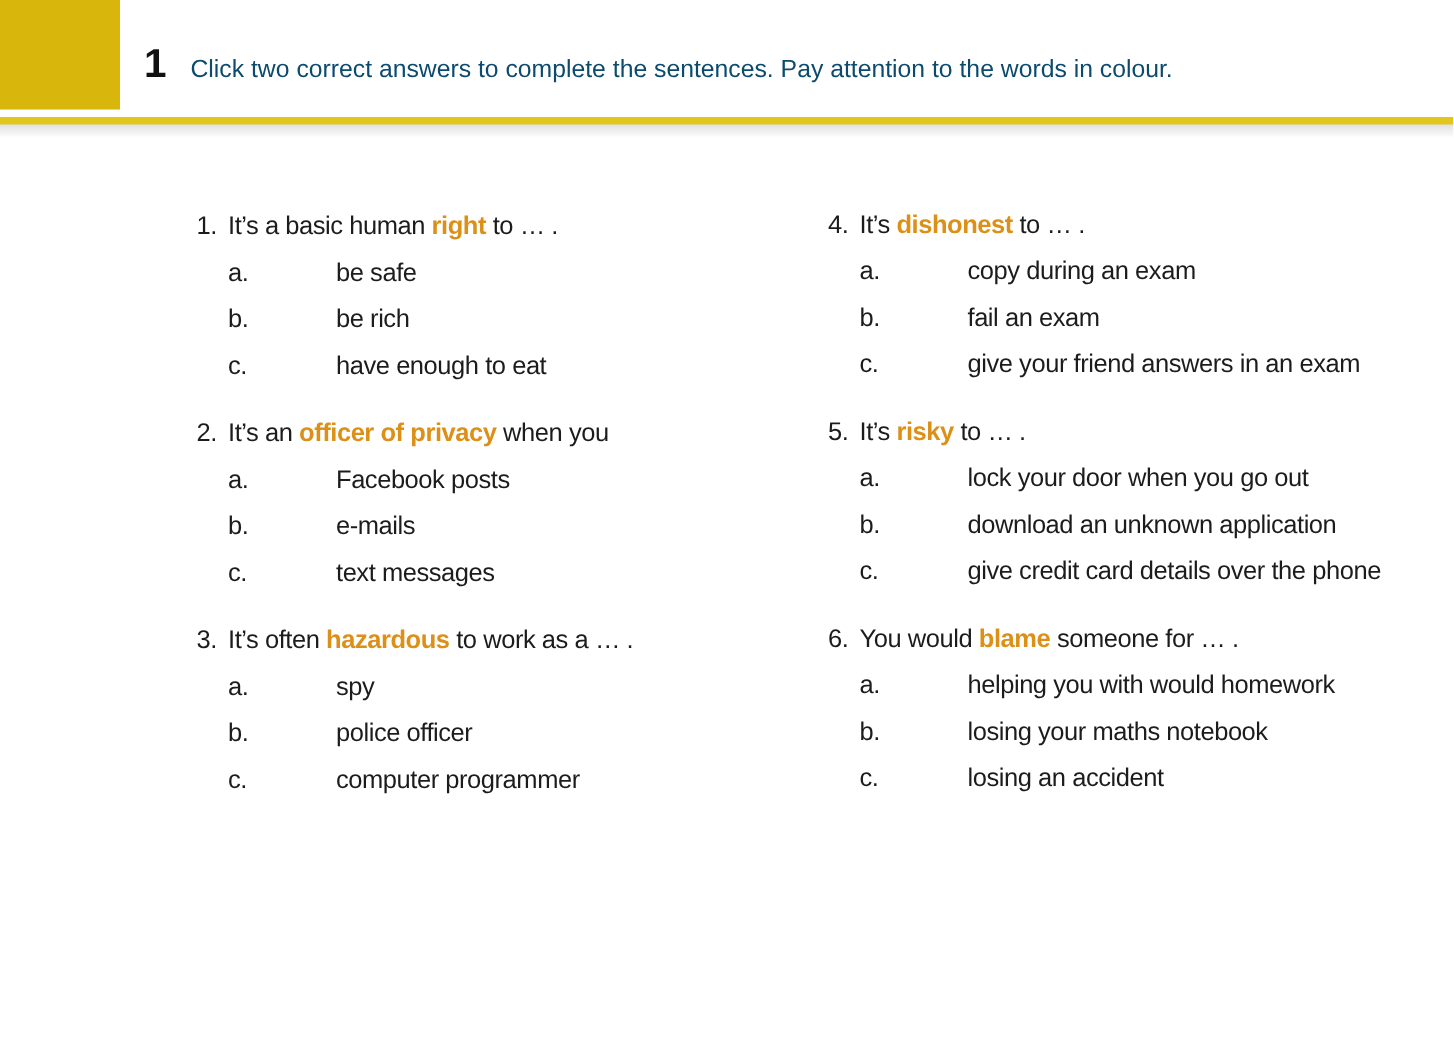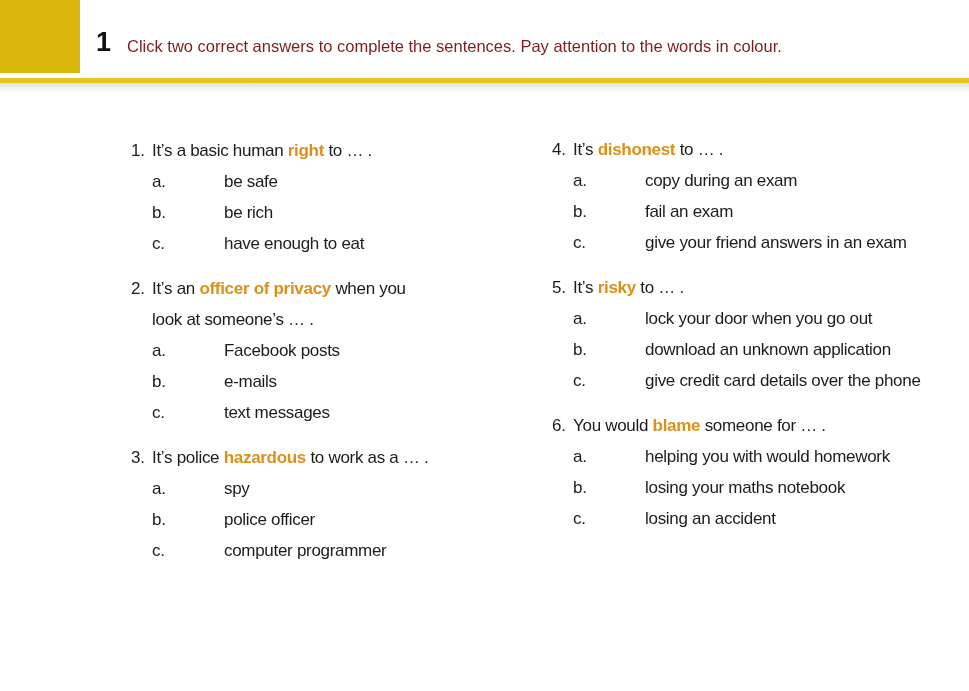--- a/index.html
+++ b/index.html
@@ -29,21 +29,21 @@
     left: 96px; top: 29px;
     font-size: 27px;
     font-weight: bold;
     color: #111;
     line-height: 1;
   }
   .instruction {
     position: absolute;
     left: 127px; top: 36px;
     font-size: 16.5px;
-    color: #7f1d1d;
+    color: #0c4a6e;
     line-height: 20px;
     white-space: nowrap;
   }
   .gold-line {
     position: absolute;
     left: 0; top: 78px;
     width: 100%; height: 5px;
     background: var(--gold-line);
   }
   .header-shadow {
@@ -97,40 +97,40 @@
     </div>
     <div class="opt">
       <span class="oletter">c.</span>
       <span class="otext">have enough to eat</span>
     </div>
   </div>
 
   <div class="qblock">
     <div class="qline">
       <span class="qnum">2.</span>
-      <span class="qtext"><span>It’s an </span><span class="kw">officer of privacy</span><span> when you</span><span class="qline2">look at someone’s … .</span></span>
+      <span class="qtext"><span>It’s an </span><span class="kw">officer of privacy</span><span> when you</span></span>
     </div>
     <div class="opt">
       <span class="oletter">a.</span>
       <span class="otext">Facebook posts</span>
     </div>
     <div class="opt">
       <span class="oletter">b.</span>
       <span class="otext">e-mails</span>
     </div>
     <div class="opt">
       <span class="oletter">c.</span>
       <span class="otext">text messages</span>
     </div>
   </div>
 
   <div class="qblock">
     <div class="qline">
       <span class="qnum">3.</span>
-      <span class="qtext"><span>It’s police </span><span class="kw">hazardous</span><span> to work as a … .</span></span>
+      <span class="qtext"><span>It’s often </span><span class="kw">hazardous</span><span> to work as a … .</span></span>
     </div>
     <div class="opt">
       <span class="oletter">a.</span>
       <span class="otext">spy</span>
     </div>
     <div class="opt">
       <span class="oletter">b.</span>
       <span class="otext">police officer</span>
     </div>
     <div class="opt">

